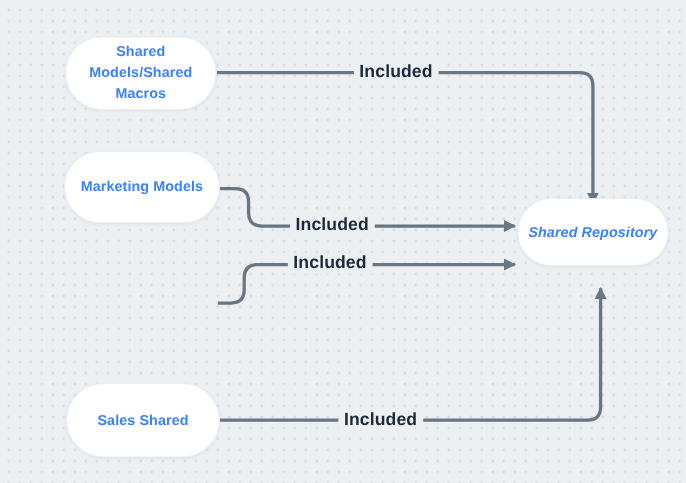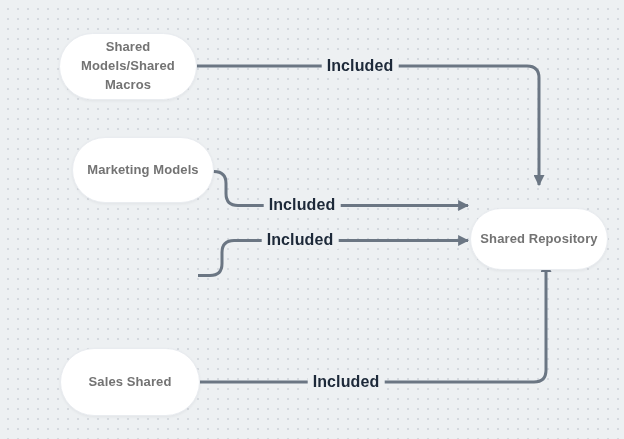--- a/index.html
+++ b/index.html
@@ -30,34 +30,34 @@
     position: absolute;
     box-sizing: border-box;
     background: #ffffff;
     border: 1px solid #e9ecf0;
     border-radius: 999px;
     box-shadow: 0 1px 3px rgba(29,41,57,0.06);
     display: flex;
     align-items: center;
     justify-content: center;
     text-align: center;
-    color: #737373;
+    color: #3b82f6;
     font-size: 13px;
     font-weight: 600;
     line-height: 1.45;
     letter-spacing: 0.1px;
     z-index: 2;
   }
   .node .node-label { white-space: nowrap; }
   .node .node-label.multiline { white-space: pre-line; }
   #node-shared-models { left: 59px;  top: 33px;  width: 138px; height: 67px; }
-  #node-marketing     { left: 72px;  top: 137px; width: 142px; height: 66px; text-align: center; }
+  #node-marketing     { left: 58px;  top: 137px; width: 142px; height: 66px; text-align: center; }
   #node-finance       { left: 58px;  top: 243px; width: 140px; height: 65px; }
   #node-sales         { left: 60px;  top: 348px; width: 140px; height: 68px; }
-  #node-repo          { left: 470px; top: 208px; width: 138px; height: 62px; }
+  #node-repo          { left: 470px; top: 180px; width: 138px; height: 62px; font-style: italic; }
   .edge-label {
     position: absolute;
     transform: translate(-50%, -50%);
     background: #edf0f2;
     color: #1d2939;
     font-size: 16px;
     font-weight: 600;
     letter-spacing: 0.1px;
     padding: 0 5px;
     white-space: nowrap;

